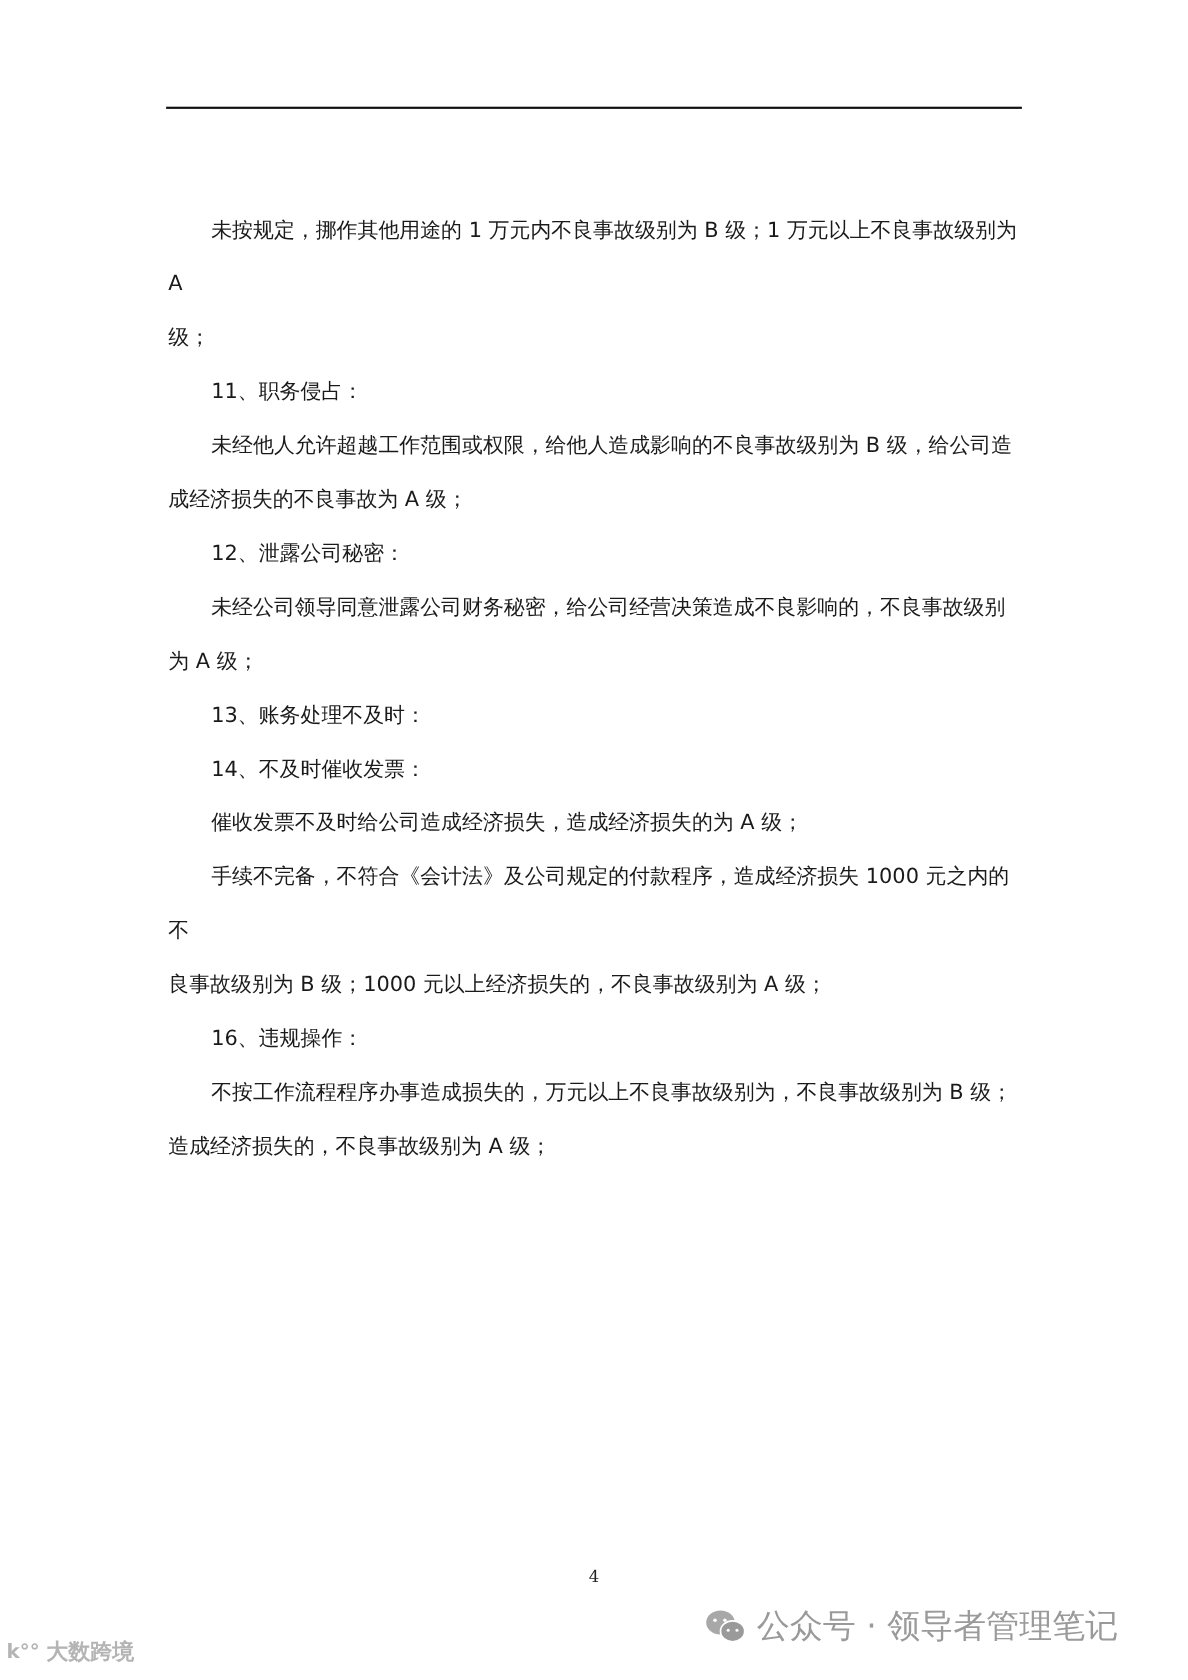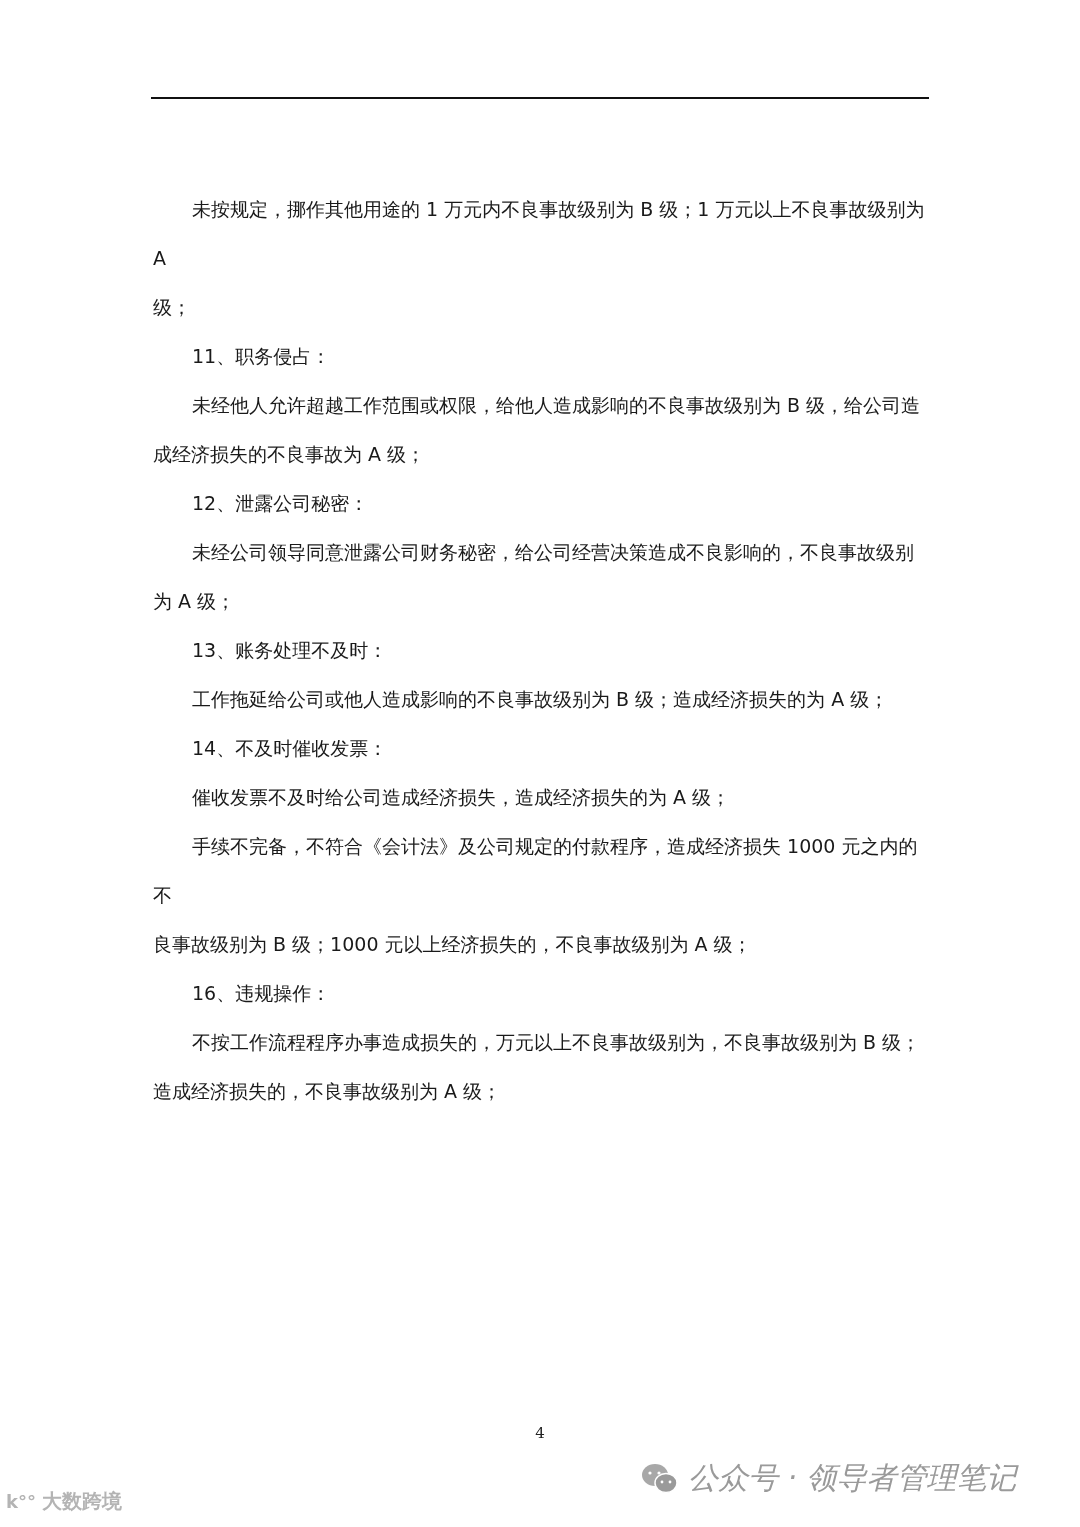--- a/index.html
+++ b/index.html
@@ -5,42 +5,41 @@
   html, body { margin:0; padding:0; }
   body { width:1080px; height:1527px; background:#ffffff; position:relative; overflow:hidden;
          font-family:"DejaVu Sans", sans-serif; color:#1a1a1a; }
   .rule { position:absolute; left:151px; top:97px; width:778px; height:2px; background:#111; }
   .content { position:absolute; left:153px; top:185px; width:775px; }
   .p { font-size:19px; line-height:49px; margin:0; }
   .indent { text-indent:39px; }
   .page-num { position:absolute; left:0; width:1080px; top:1424px; text-align:center;
               font-family:"DejaVu Serif", serif; font-size:15px; color:#222; }
   .wm-right { position:absolute; left:640px; top:1458px; display:flex; align-items:center;
-              color:#9a9a9a; font-size:30px;font-style:italic; }
+              color:#9a9a9a; font-size:30px; }
   .wm-right svg { margin-right:8px; }
   .wm-left { position:absolute; left:6px; top:1488px; display:flex; align-items:center;
              color:#b4b4b4; font-size:20px; font-weight:bold; }
   .wm-left .logo { font-size:18px; margin-right:6px; }
 </style>
 </head>
 <body>
 
 <div class="rule"></div>
 
 <div class="content">
   <p class="p indent">未按规定，挪作其他用途的 1 万元内不良事故级别为 B 级；1 万元以上不良事故级别为 A</p>
   <p class="p">级；</p>
   <p class="p indent">11、职务侵占：</p>
   <p class="p indent">未经他人允许超越工作范围或权限，给他人造成影响的不良事故级别为 B 级，给公司造</p>
   <p class="p">成经济损失的不良事故为 A 级；</p>
   <p class="p indent">12、泄露公司秘密：</p>
   <p class="p indent">未经公司领导同意泄露公司财务秘密，给公司经营决策造成不良影响的，不良事故级别</p>
   <p class="p">为 A 级；</p>
   <p class="p indent">13、账务处理不及时：</p>
-  <p class="p indent">工作拖延给公司或他人造成影响的不良事故级别为 B 级；造成经济损失的为 A 级；</p>
   <p class="p indent">14、不及时催收发票：</p>
   <p class="p indent">催收发票不及时给公司造成经济损失，造成经济损失的为 A 级；</p>
   <p class="p indent">手续不完备，不符合《会计法》及公司规定的付款程序，造成经济损失 1000 元之内的不</p>
   <p class="p">良事故级别为 B 级；1000 元以上经济损失的，不良事故级别为 A 级；</p>
   <p class="p indent">16、违规操作：</p>
   <p class="p indent">不按工作流程程序办事造成损失的，万元以上不良事故级别为，不良事故级别为 B 级；</p>
   <p class="p">造成经济损失的，不良事故级别为 A 级；</p>
 </div>
 
 <div class="page-num">4</div>

